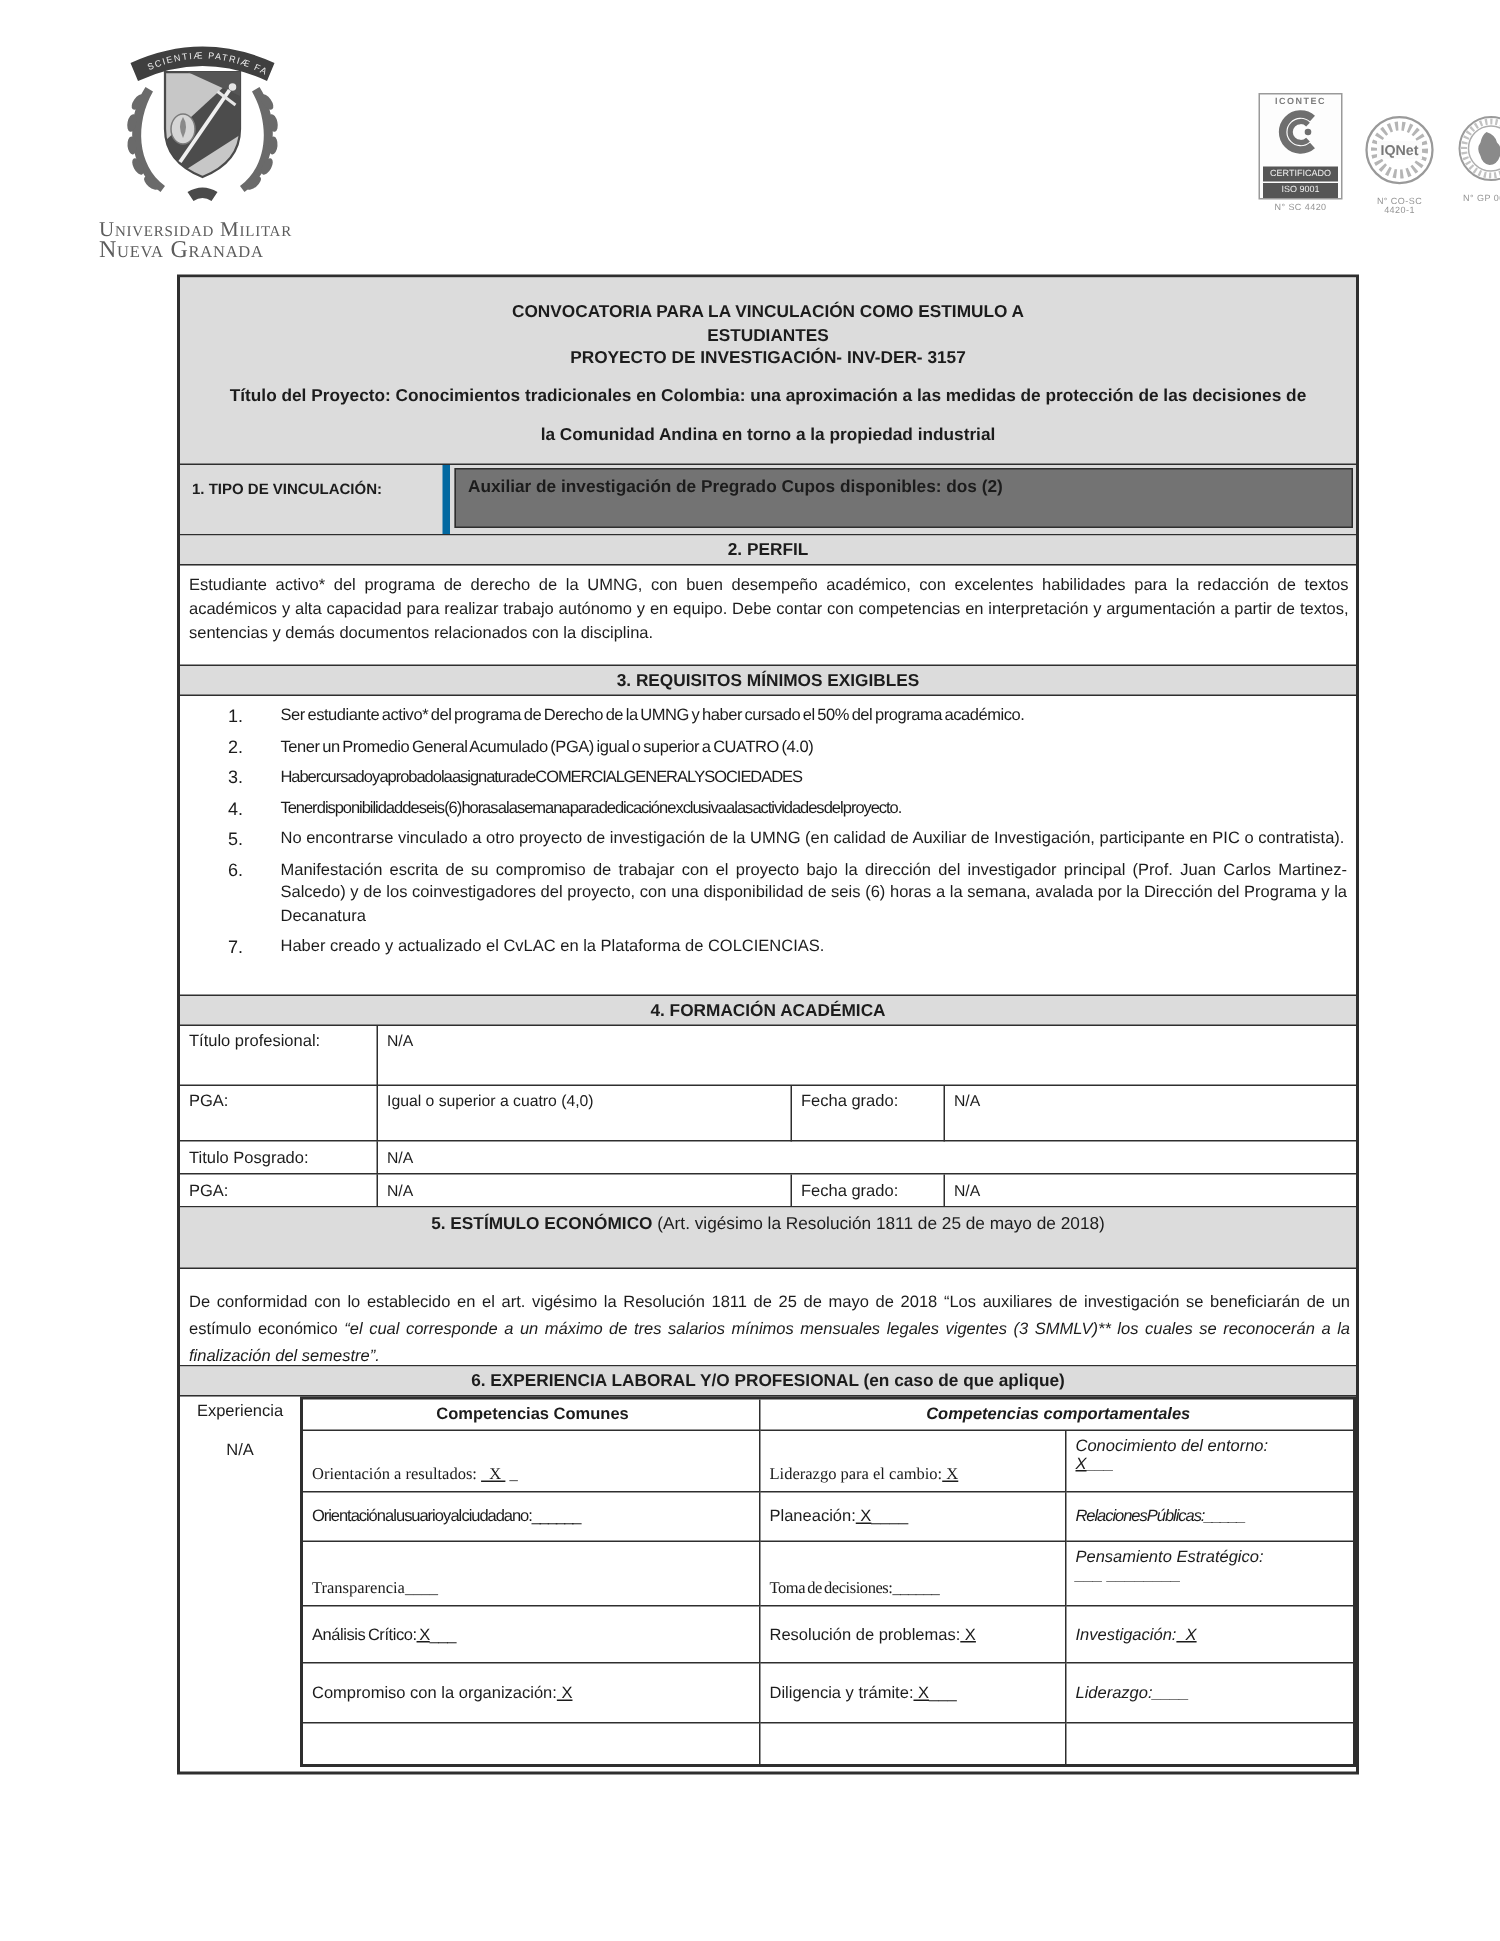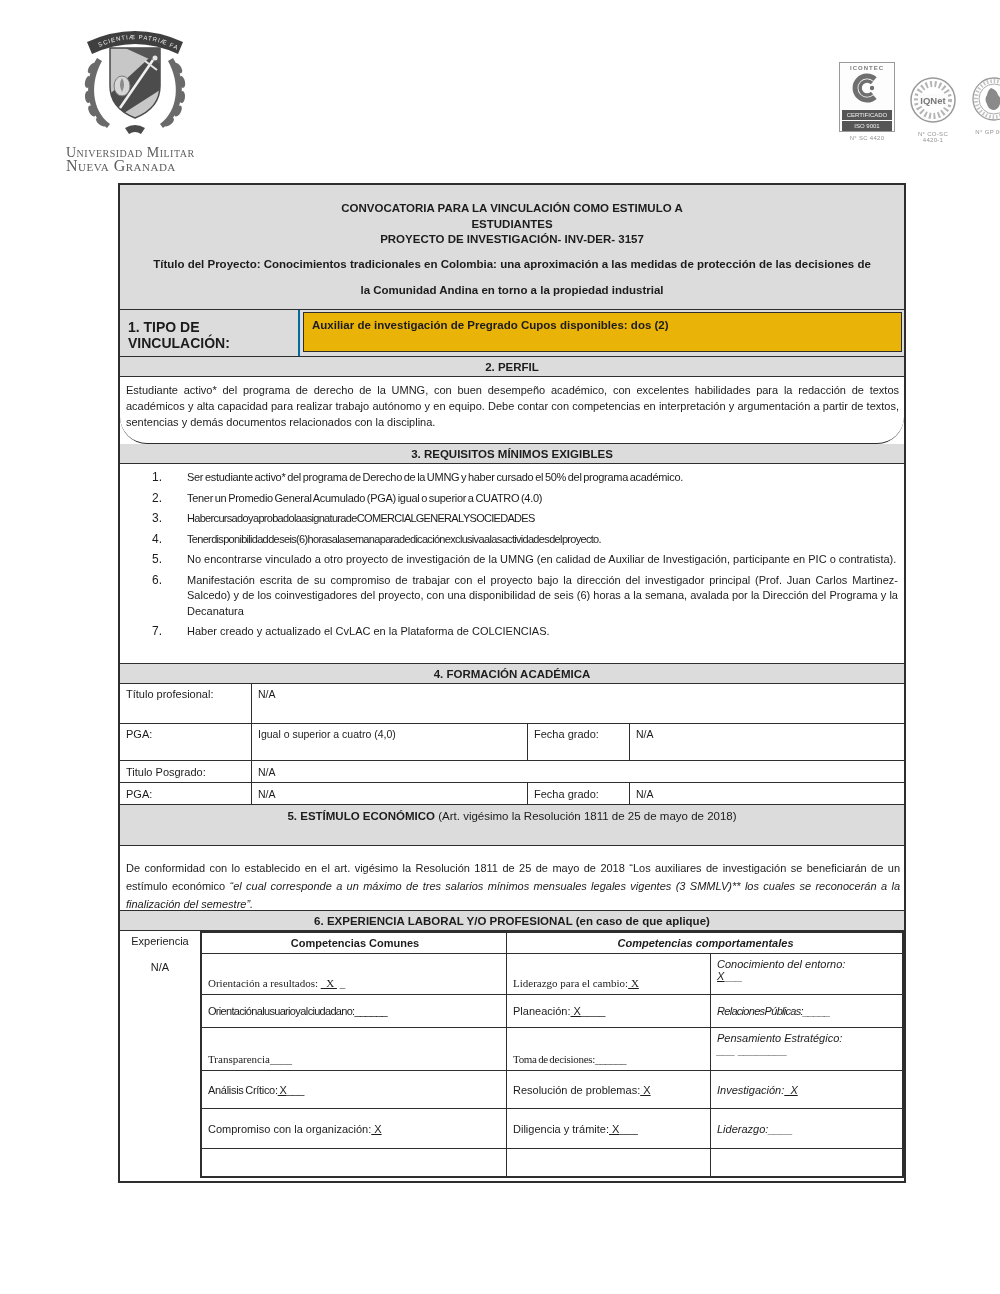--- a/index.html
+++ b/index.html
@@ -30,28 +30,28 @@
   .doc > div:last-child { border-bottom:none; }
   .bar { background:#dcdcdc; text-align:center; font-weight:bold; font-size:11.5px;
          height:20px; line-height:20px; }
 
   .sec-title { background:#dcdcdc; height:125px; text-align:center; font-weight:bold;
                font-size:11.5px; padding-top:16px; }
   .sec-title .tl { line-height:15.5px; }
   .sec-title .tp { line-height:26px; margin-top:3px; padding:0 28px; }
 
   .sec-tipo { display:flex; background:#dcdcdc; height:47px; }
-  .tipo-label { width:180px; border-right:2px solid #0369a1; font-weight:bold; font-size:14px;
+  .tipo-label { width:180px; border-right:5px solid #0369a1; font-weight:bold; font-size:10px;
                 padding:9px 0 0 8px; line-height:16px; }
   .tipo-value-wrap { flex:1; padding:2px 2px 4px 3px; }
-  .tipo-value { background:#eab308; border:1px solid #2e2e2e; height:100%;
+  .tipo-value { background:#737373; border:1px solid #2e2e2e; height:100%;
                 font-weight:bold; font-size:11.5px; padding:4px 8px; line-height:16px; }
 
   .perfil-body { height:67px; padding:5px 5px 0 6px; font-size:11px; line-height:16.2px;
-                 text-align:justify;border-radius:27px; }
+                 text-align:justify; }
 
   .req-body { height:200px; padding:6px 4px 0 32px; }
   .req-item { display:flex; margin-bottom:5px; font-size:11px; line-height:15.5px; }
   .req-num { width:35px; flex-shrink:0; font-size:12px; }
   .req-text { flex:1; padding-right:2px; }
   .just { text-align:justify; }
   .condensed { letter-spacing:-0.7px; word-spacing:-2.2px; }
   .semi { letter-spacing:-0.3px; word-spacing:-1px; }
 
   .form-grid { display:grid; grid-template-columns:132px 276px 102px 1fr;

